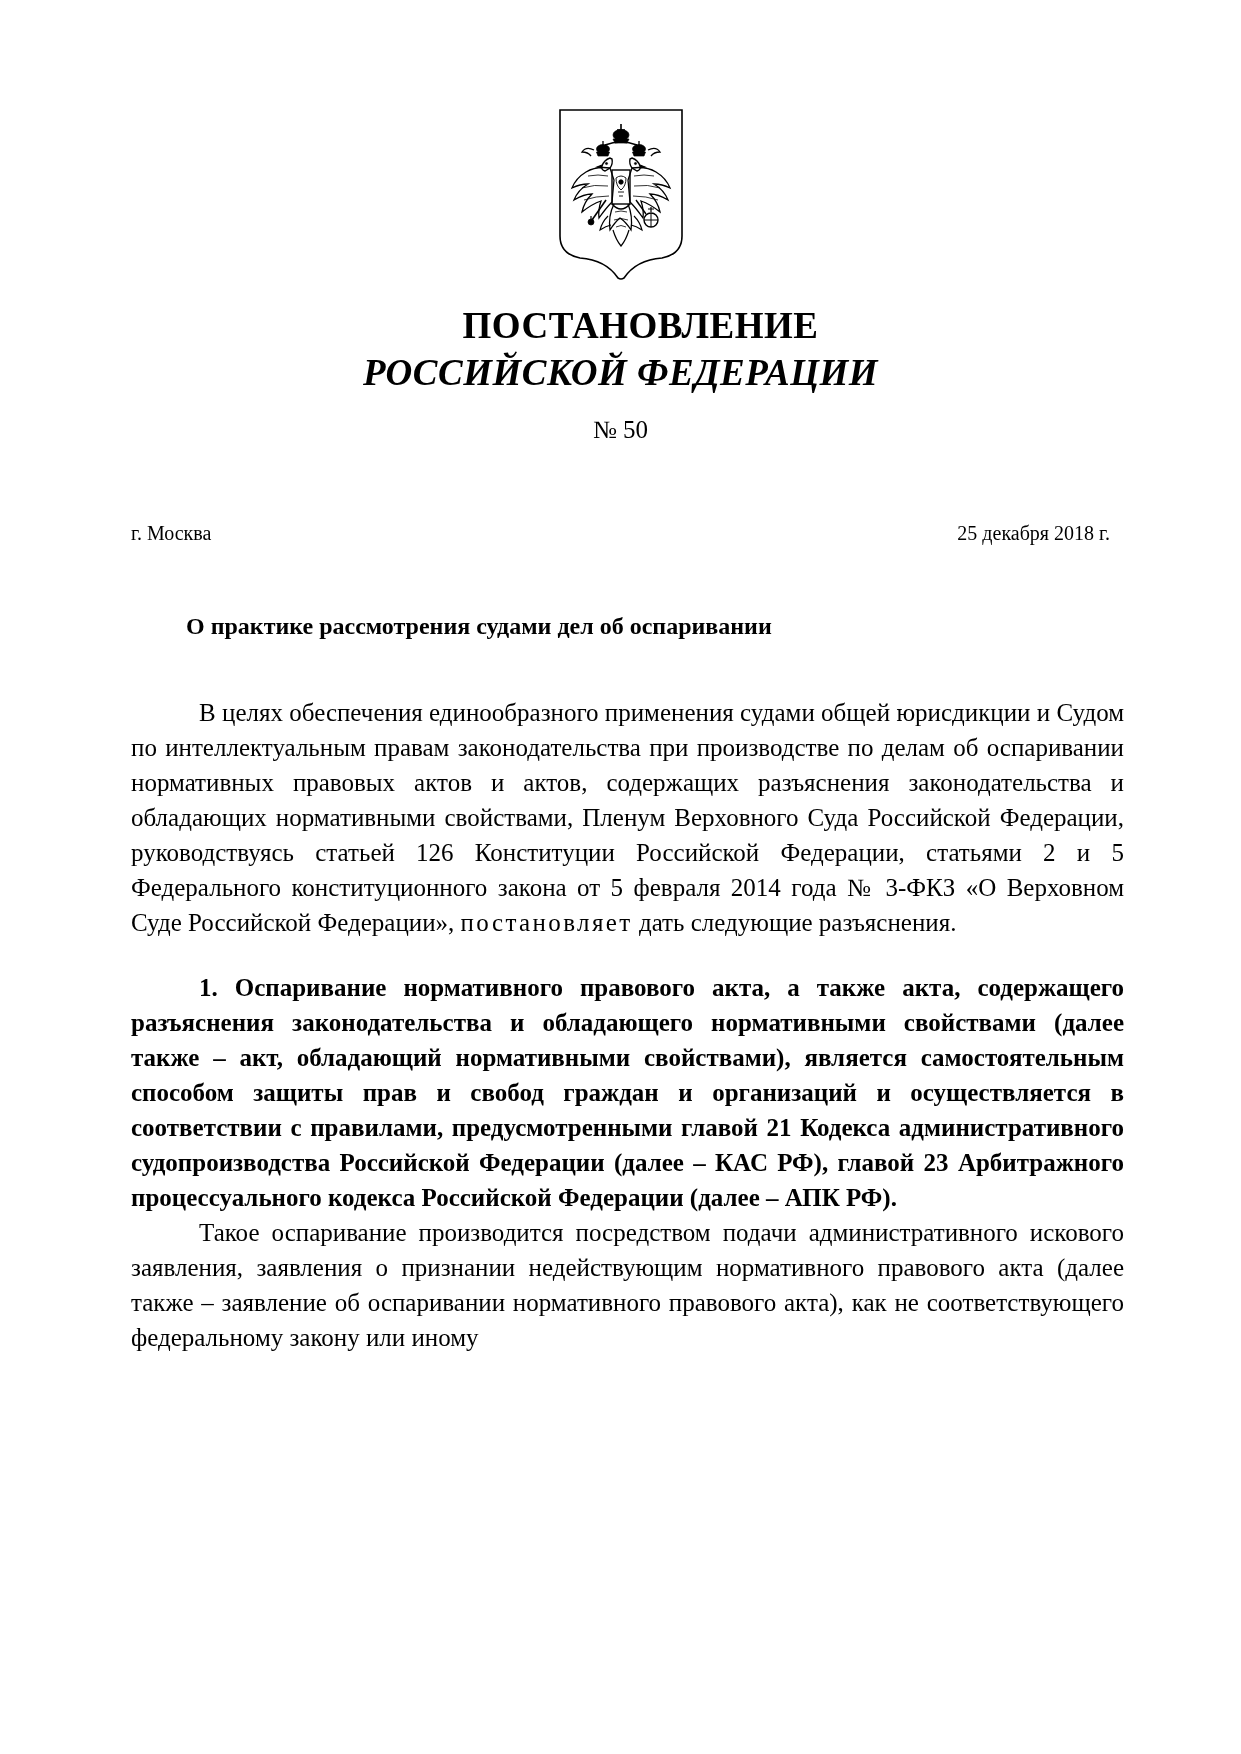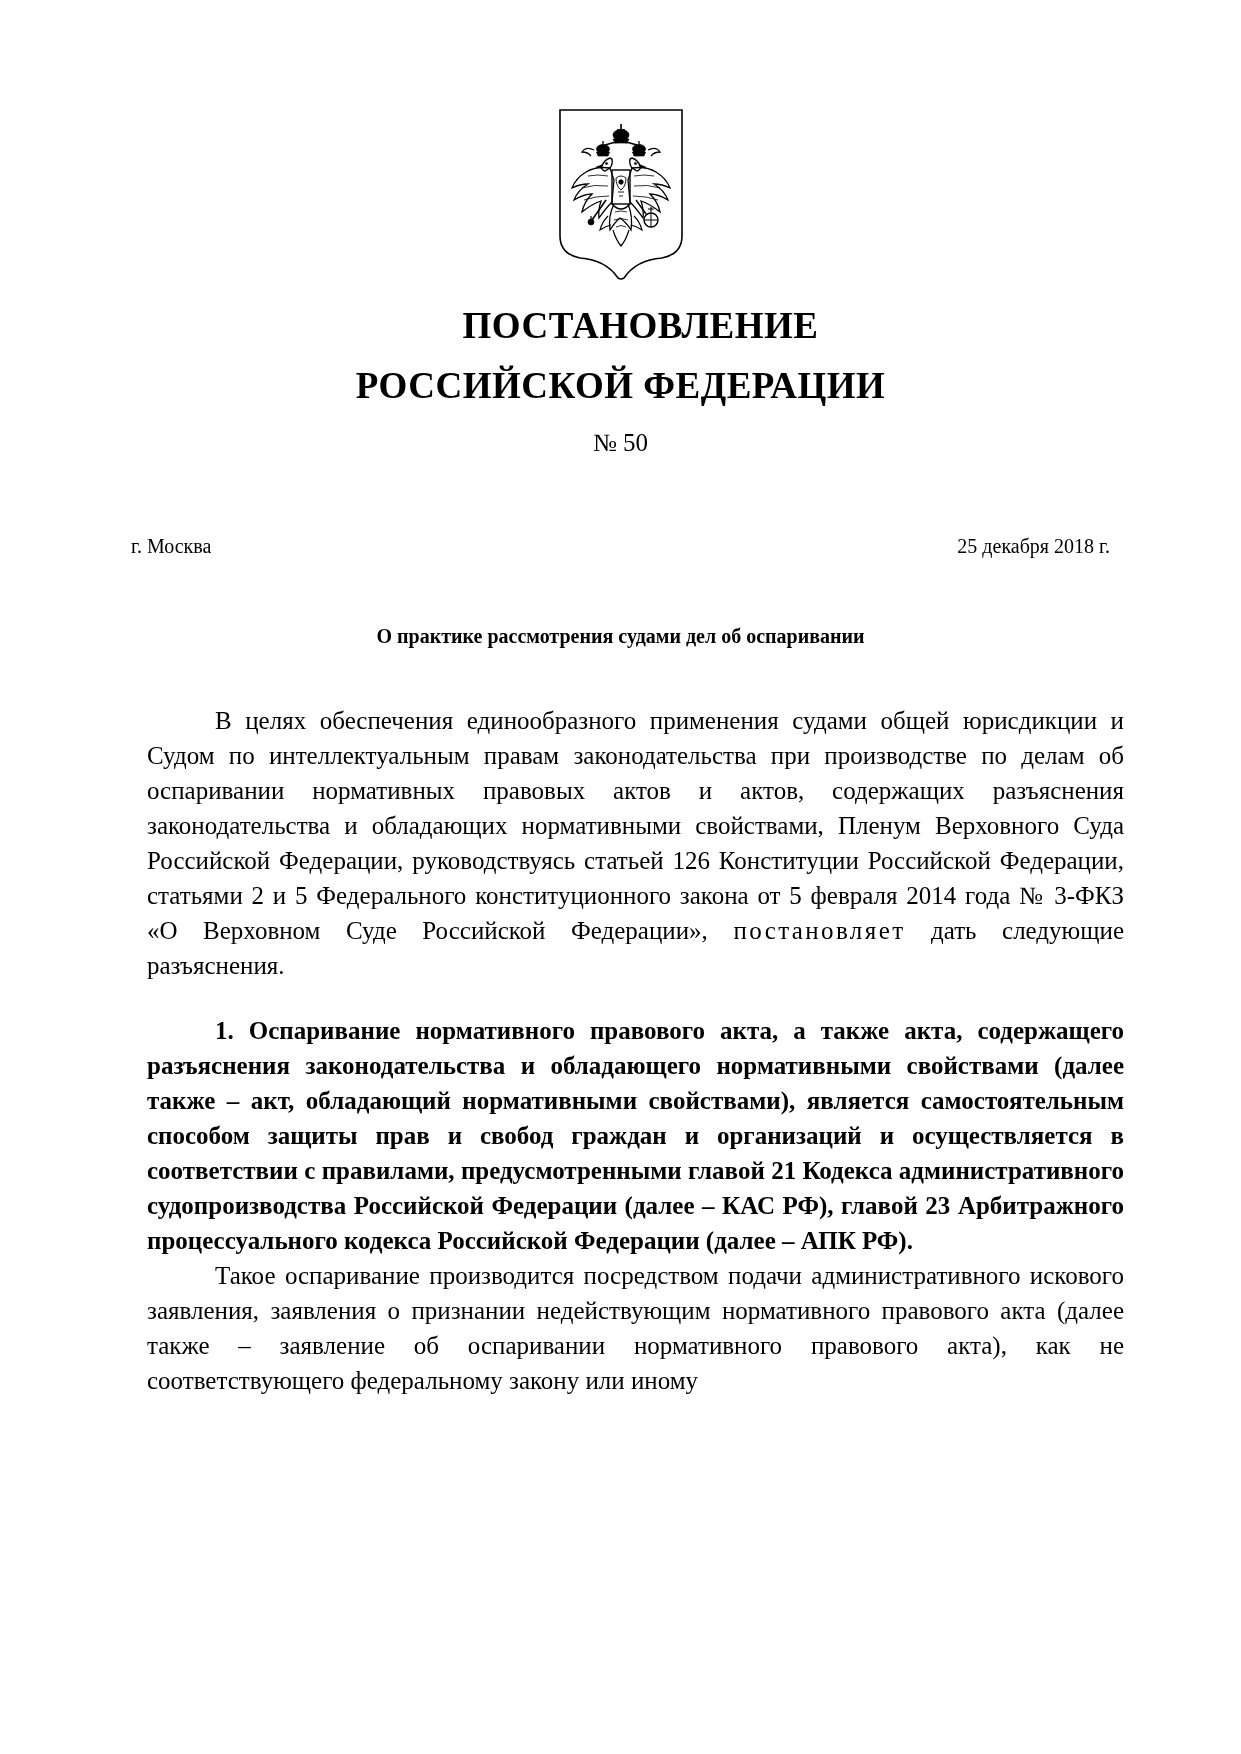--- a/index.html
+++ b/index.html
@@ -55,21 +55,22 @@
     font-weight: bold;
     letter-spacing: 0.5px;
     line-height: 1.18;
     margin: 9px 0 0 0;
   }
   .title-sub2 {
     font-size: 37px;
     font-weight: bold;
     letter-spacing: 0.5px;
     line-height: 1.18;
-    margin: 16px;
+    margin: 3px;
+    font-style: italic;
   }
   .doc-number {
     font-size: 25px;
     font-weight: normal;
     margin: 22px 0 0 0;
     text-align: center;
   }
 
   
   .meta-row {
@@ -80,30 +81,30 @@
     padding: 0 131px 0 131px;
     font-size: 20px;
   }
   .meta-city { text-align: left; }
   .meta-date { text-align: left; font-family: Liberation Serif, serif; }
 
   
   .doc-heading {
     margin: 64px 0 0 0;
     padding: 0 186px;
-    text-align: center;
-    font-size: 20px;
+    text-align: left;
+    font-size: 24px;
     font-weight: bold;
     line-height: 1.42;
   }
   .doc-heading .hl { display: block; }
 
   
   .body-block {
-    margin: 52px 0 0 16px;
+    margin: 52px 0 0 0;
     padding: 0 117px 0 131px;
   }
   .para {
     font-size: 25px;
     line-height: 1.40;
     text-align: justify;
     text-indent: 68px;
     margin: 0 0 0 0;
     hyphens: none;
   }

